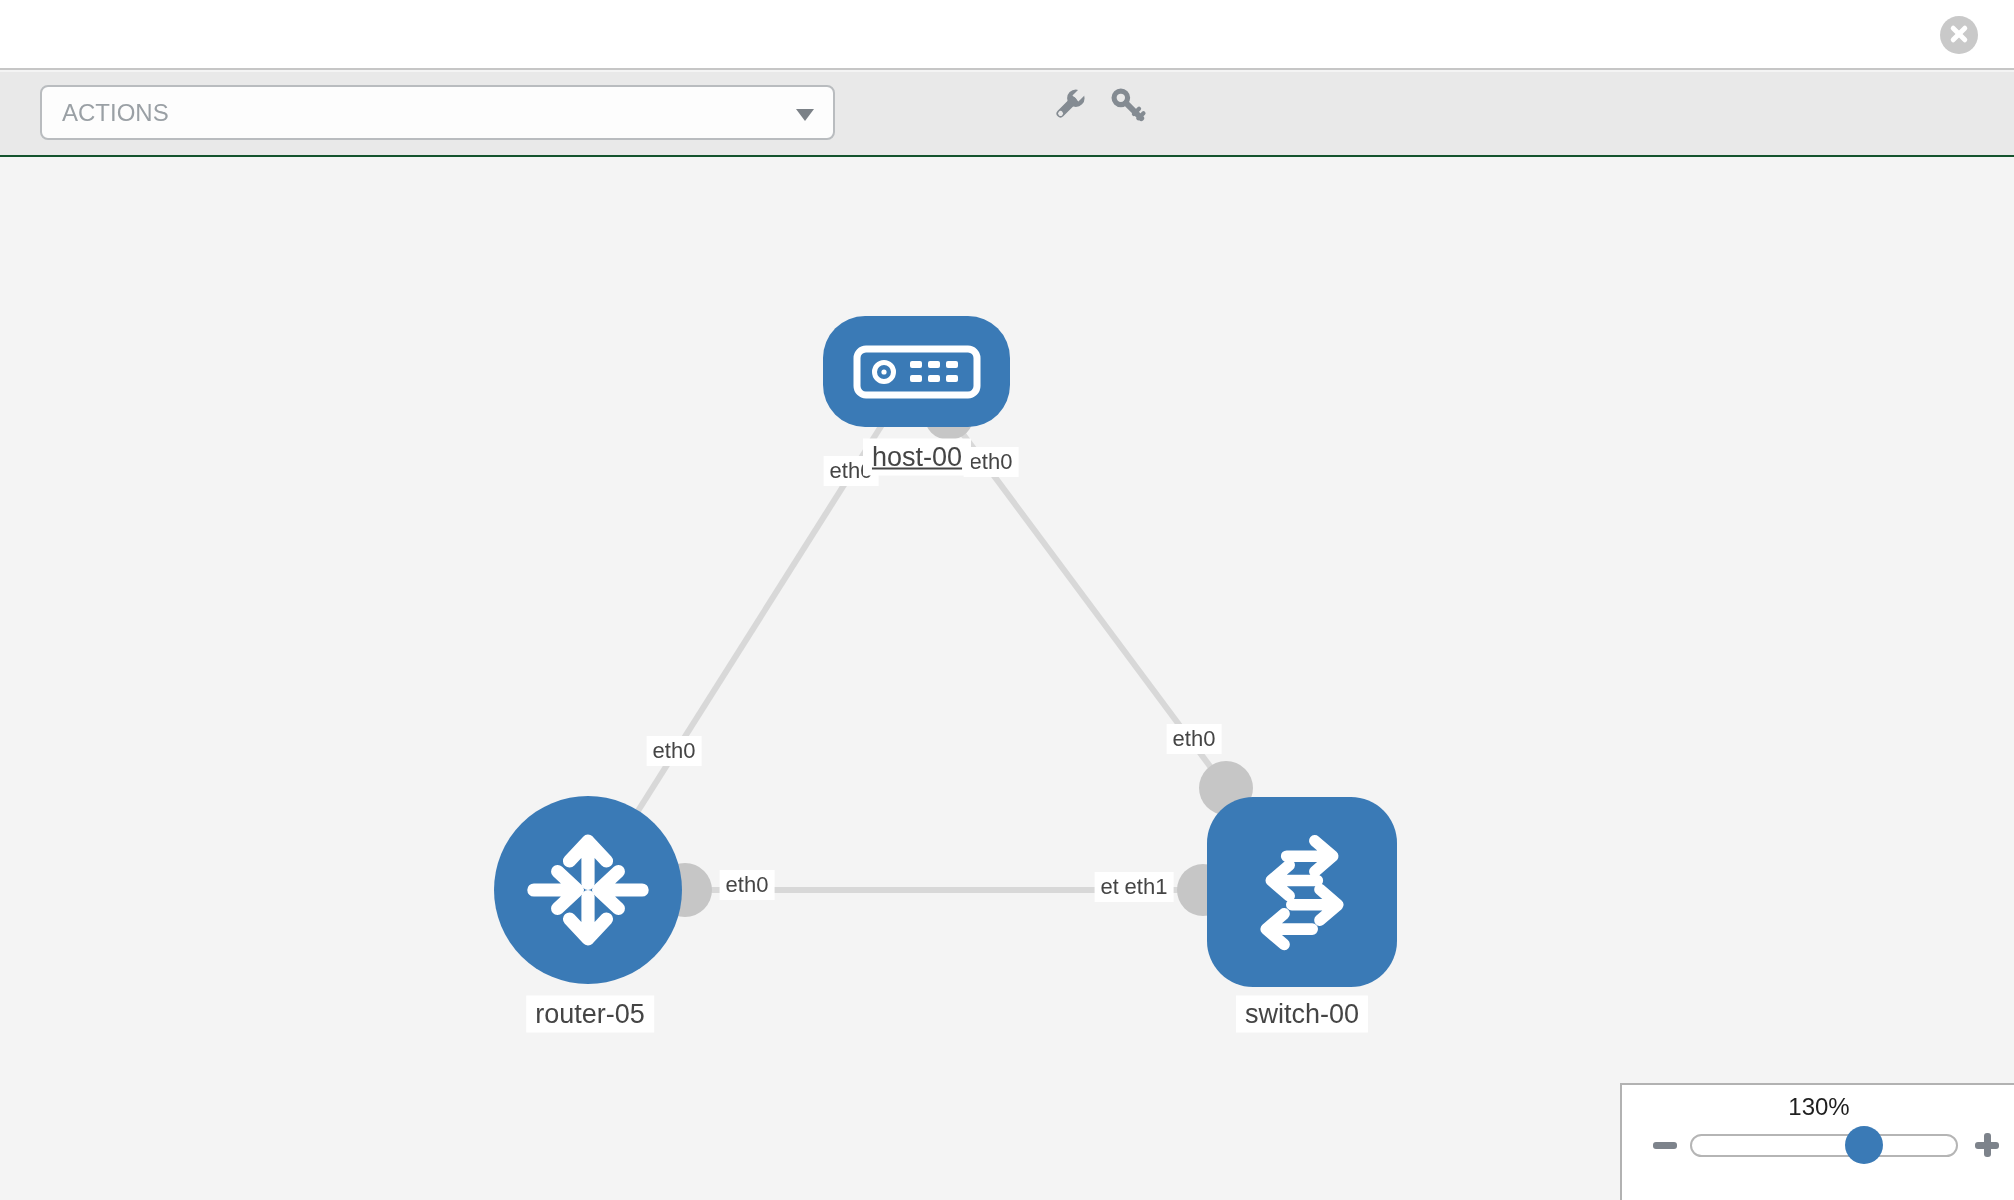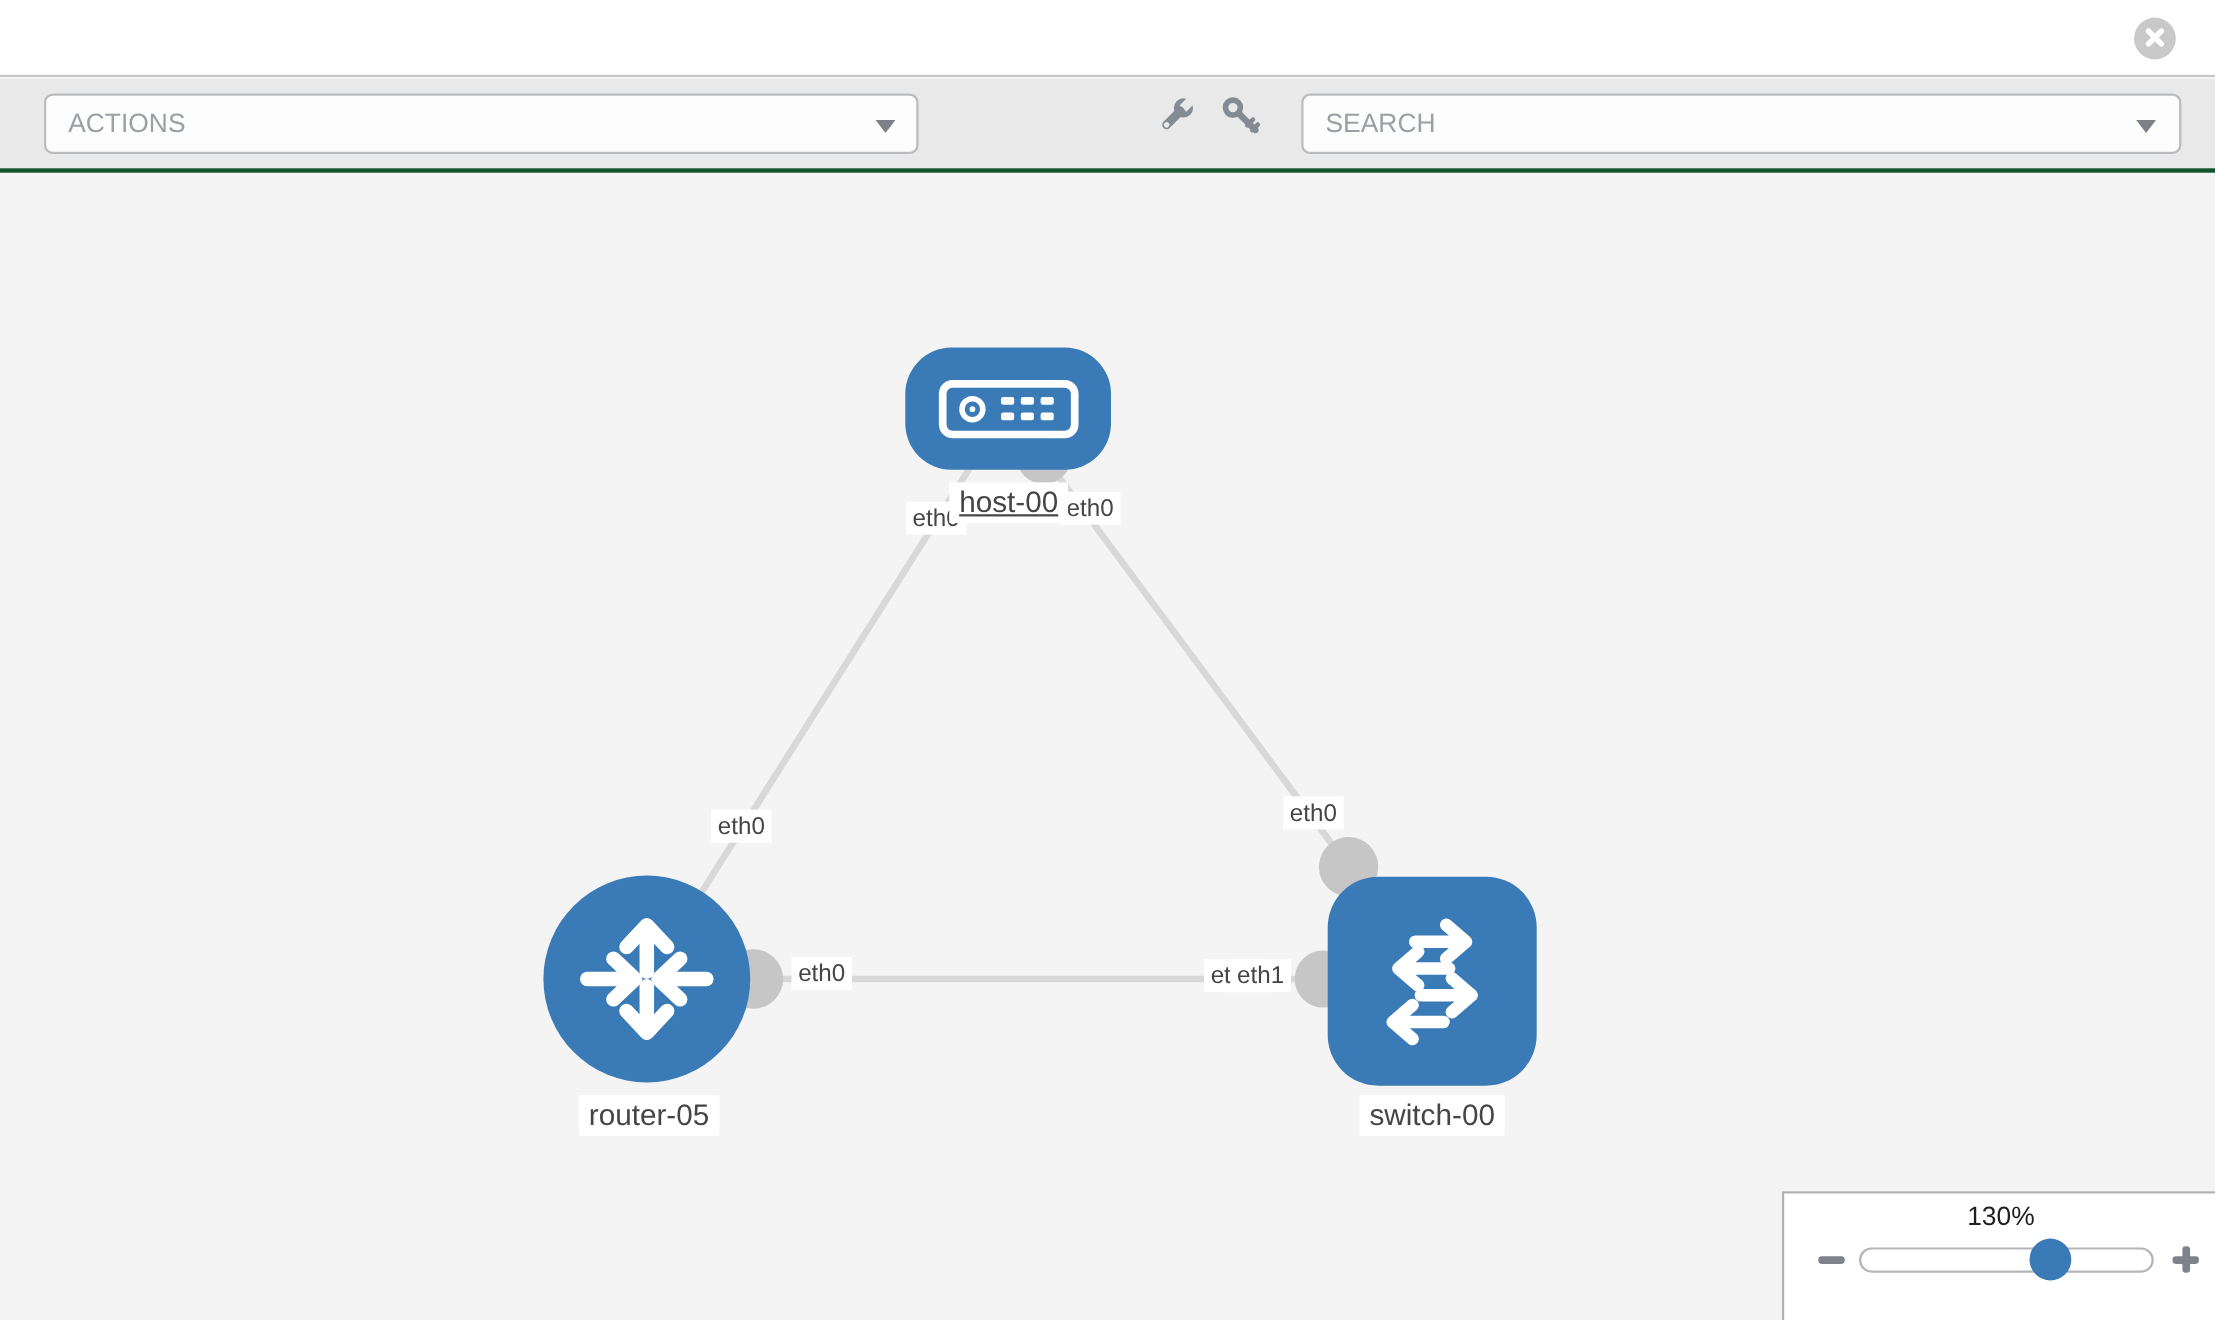--- a/index.html
+++ b/index.html
@@ -13,21 +13,21 @@
   
   .header { position:absolute; top:0; left:0; right:0; height:70px;
             background:#ffffff; border-bottom:2px solid #c6c6c6; z-index:10; }
   .title  { position:absolute; left:40px; top:0; line-height:70px;
             font-size:27px; font-weight:bold; color:#4b4b4b; white-space:nowrap; }
   .close-btn { position:absolute; right:36px; top:16px; width:38px; height:38px;
                border-radius:50%; background:#c9c9c9; border:none; padding:0; cursor:pointer; }
 
   
   .toolbar { position:absolute; top:72px; left:0; right:0; height:85px;
-             background:#e9e9e9; border-bottom:4px solid #14532d; z-index:9; }
+             background:#e9e9e9; border-bottom:2px solid #14532d; z-index:9; }
   .select-box { position:absolute; top:13px; height:55px; background:#fdfdfd;
                 border:2px solid #b9bcbf; border-radius:8px; cursor:pointer; }
   .select-label { display:block; line-height:51px; padding-left:20px;
                   font-size:24px; color:#9aa0a5; }
   .caret { position:absolute; width:0; height:0; top:22px;
            border-left:9px solid transparent; border-right:9px solid transparent;
            border-top:12px solid #7b8187; }
   .actions-box { left:40px;  width:795px; }
   .actions-box .caret { right:19px; }
   .search-box  { left:1183px; width:800px; }
@@ -105,24 +105,20 @@
     <svg width="42" height="42" viewBox="0 0 36 36">
       <g stroke="#848b92" fill="none">
         <circle cx="11" cy="11" r="5.8" stroke-width="4.4"></circle>
         <line x1="15.5" y1="15.5" x2="28.5" y2="28.5" stroke-width="5" stroke-linecap="round"></line>
         <line x1="22.2" y1="24.8" x2="26.6" y2="20.4" stroke-width="3.6" stroke-linecap="round"></line>
         <line x1="26.0" y1="28.6" x2="30.4" y2="24.2" stroke-width="3.6" stroke-linecap="round"></line>
       </g>
     </svg>
   </button>
 
-  <div class="select-box search-box">
-    <span class="select-label">SEARCH</span>
-    <span class="caret"></span>
-  </div>
 </div>
 
 <div class="canvas"></div>
 
 <svg class="links-svg">
   <g>
     <line x1="916" y1="371" x2="588" y2="890"></line>
     <line x1="916" y1="371" x2="1302" y2="890"></line>
     <line x1="588" y1="890" x2="1302" y2="890"></line>
   </g>

